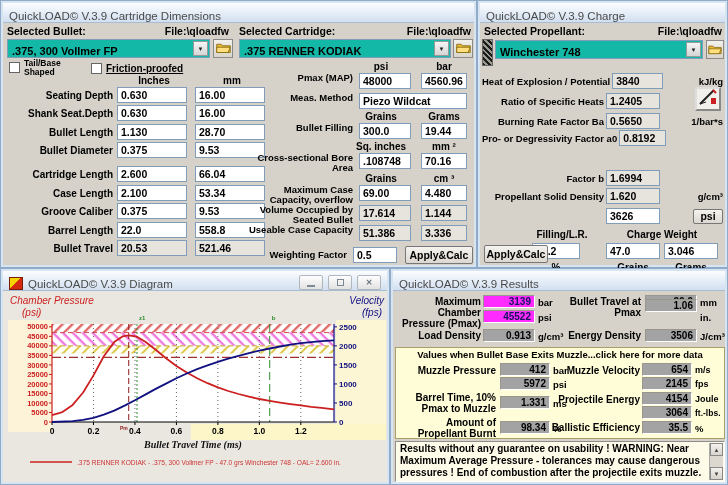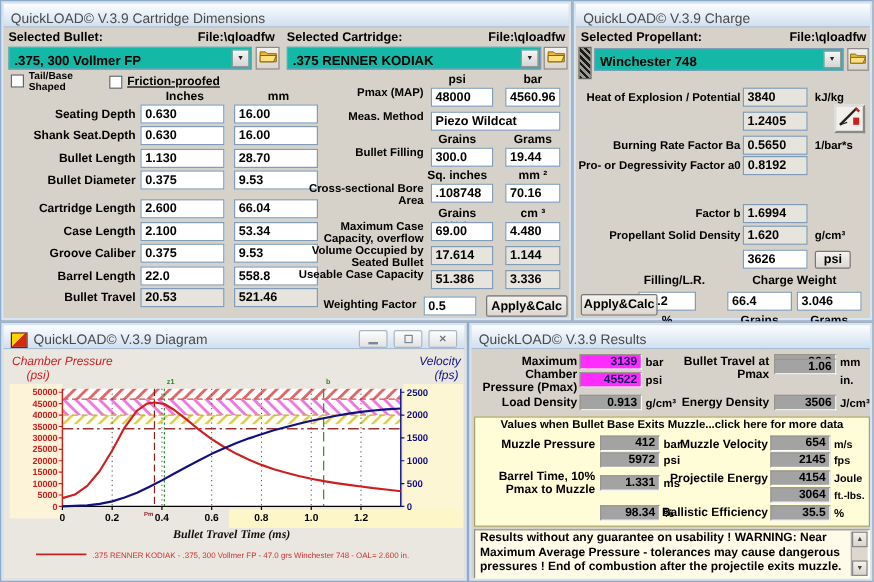--- a/index.html
+++ b/index.html
@@ -19,21 +19,21 @@
   .btn{background:linear-gradient(#f5f3ef,#dcd8d0);border:1px solid #777;border-radius:2px;font:bold 10.5px "Liberation Sans",sans-serif;display:flex;align-items:center;justify-content:center;color:#000}
   .selrow{position:absolute;display:flex;justify-content:space-between;align-items:center}
   .cb{width:11px;height:11px;background:#fff;border:1px solid #666;flex:0 0 auto}
   .drow{position:absolute;left:2px;display:flex;align-items:center}
   .dlab{width:112px;text-align:right;padding-right:4px;font:bold 10px "Liberation Sans",sans-serif;white-space:nowrap}
   .hdr{position:absolute;font:bold 10px "Liberation Sans",sans-serif;text-align:center}
   .rr{position:absolute;left:240px;width:230px;display:flex;align-items:flex-start}
   .rlab{width:112px;text-align:right;padding-right:2px;font:bold 9.5px "Liberation Sans",sans-serif;line-height:1.1}
   .qrow{position:absolute;left:2px;right:2px;display:flex;align-items:center;justify-content:flex-end}
   .qlab{flex:1;text-align:right;font:bold 9.5px "Liberation Sans",sans-serif;white-space:nowrap;padding-right:2px}
-  .qunit{width:44px;margin-left:6px;font:bold 9.5px "Liberation Sans",sans-serif;text-align:left}
+  .qunit{width:44px;margin-left:19px;font:bold 9.5px "Liberation Sans",sans-serif;text-align:right}
   .abs{position:absolute}
   .vb{position:absolute;width:52px;height:13px;background:#a3a3a3;border:1px solid #9a968e;border-right-color:#fff;border-bottom-color:#fff;font:bold 10px "Liberation Sans",sans-serif;display:flex;align-items:center;justify-content:flex-end;padding:0 3px;white-space:nowrap}
   .mg{background:#ff2bff;color:#14145a}
   .rl{position:absolute;font:bold 10px "Liberation Sans",sans-serif;text-align:right;line-height:1.08}
   .un{position:absolute;font:bold 9.5px "Liberation Sans",sans-serif;white-space:nowrap}
   .nw{white-space:nowrap}
   .ybox{position:absolute;left:2px;top:56px;width:330px;height:92px;background:#fffcd8;border:1px solid #a89f6a}
   .yhdr{position:absolute;left:2px;right:2px;top:1px;text-align:center;font:bold 9.5px "Liberation Sans",sans-serif;cursor:pointer}
   .warn{position:absolute;left:2px;top:150px;width:330px;height:41px;background:#fffbe9;border:1px solid #8d8d8d;border-right-color:#fff;border-bottom-color:#fff}
   .warntxt{position:absolute;left:4px;top:1px;right:18px;font:bold 10px "Liberation Sans",sans-serif;line-height:1.18}
@@ -221,20 +221,21 @@
             <path d="M1 7h18l-3 7H1z" fill="#ffdf7e" stroke="#7a5c00"></path>
           </svg></span>
     </div>
 
     <div class="qrow" style="top:50px">
       <span class="qlab">Heat of Explosion / Potential</span>
       <div class="fld w54 ro">3840</div>
       <span class="qunit">kJ/kg</span>
     </div>
     <div class="qrow" style="top:70px">
+      <span class="qlab">Ratio of Specific Heats</span>
       <div class="fld w54 ro">1.2405</div>
       <span class="qunit"></span>
     </div>
     <div class="iconbtn">
       <span><svg width="20" height="18" viewBox="0 0 20 18">
             <path d="M2 16L16 2" stroke="#222" stroke-width="2"></path>
             <path d="M2 16l6-2" stroke="#222" stroke-width="1"></path>
             <rect x="13" y="10" width="5" height="6" fill="#cc2020"></rect>
             <path d="M15 2l3 3" stroke="#cc2020" stroke-width="2"></path>
           </svg></span>
@@ -260,21 +261,21 @@
       <span class="qunit">g/cm³</span>
     </div>
     <div class="qrow" style="top:185px">
       <div class="fld w54">3626</div>
       <span class="qunit"><span class="btn" style="width:30px;height:15px;display:inline-flex">psi</span></span>
     </div>
 
     <div class="hdr" style="left:46px;top:206px;width:72px">Filling/L.R.</div>
     <div class="hdr" style="left:124px;top:206px;width:116px">Charge Weight</div>
     <div class="fld w48 abs" style="left:52px;top:220px">92.2</div>
-    <div class="fld w54 abs" style="left:126px;top:220px">66.4</div>
+    <div class="fld w54 abs" style="left:126px;top:220px">47.0</div>
     <div class="fld w54 abs" style="left:184px;top:220px">3.046</div>
     <div class="hdr" style="left:52px;top:239px;width:48px">%</div>
     <div class="hdr" style="left:126px;top:239px;width:54px">Grains</div>
     <div class="hdr" style="left:184px;top:239px;width:54px">Grams</div>
     <div class="btn abs" style="left:4px;top:222px;width:64px;height:18px">Apply&amp;Calc</div>
   </div>
 </div>
 
 <div class="panel" style="left:0;top:268px;width:390px;height:217px">
   <div class="tbar">
@@ -429,20 +430,21 @@
 
       <div class="rl" style="left:0px;top:45px;width:100px">Barrel Time, 10% Pmax to Muzzle</div>
       <div class="vb" style="left:104px;top:48px;width:50px">1.331</div>
       <div class="un" style="left:157px;top:50px">ms</div>
       <div class="rl nw" style="left:160px;top:47px;width:84px">Projectile Energy</div>
       <div class="vb" style="left:246px;top:44px;width:50px">4154</div>
       <div class="un" style="left:299px;top:46px;font-size:9px">Joule</div>
       <div class="vb" style="left:246px;top:58px;width:50px">3064</div>
       <div class="un" style="left:299px;top:60px;font-size:8.5px">ft.-lbs.</div>
 
+      <div class="rl" style="left:20px;top:70px;width:80px">Amount of Propellant Burnt</div>
       <div class="vb" style="left:104px;top:73px;width:50px">98.34</div>
       <div class="un" style="left:157px;top:75px">%</div>
       <div class="rl nw" style="left:150px;top:75px;width:94px">Ballistic Efficiency</div>
       <div class="vb" style="left:246px;top:73px;width:50px">35.5</div>
       <div class="un" style="left:299px;top:75px">%</div>
     </div>
 
     <div class="warn">
       <div class="warntxt">Results without any guarantee on usability !  WARNING: Near Maximum Average Pressure - tolerances may cause dangerous pressures !  End of combustion after the projectile exits muzzle.</div>
       <div class="sb">

